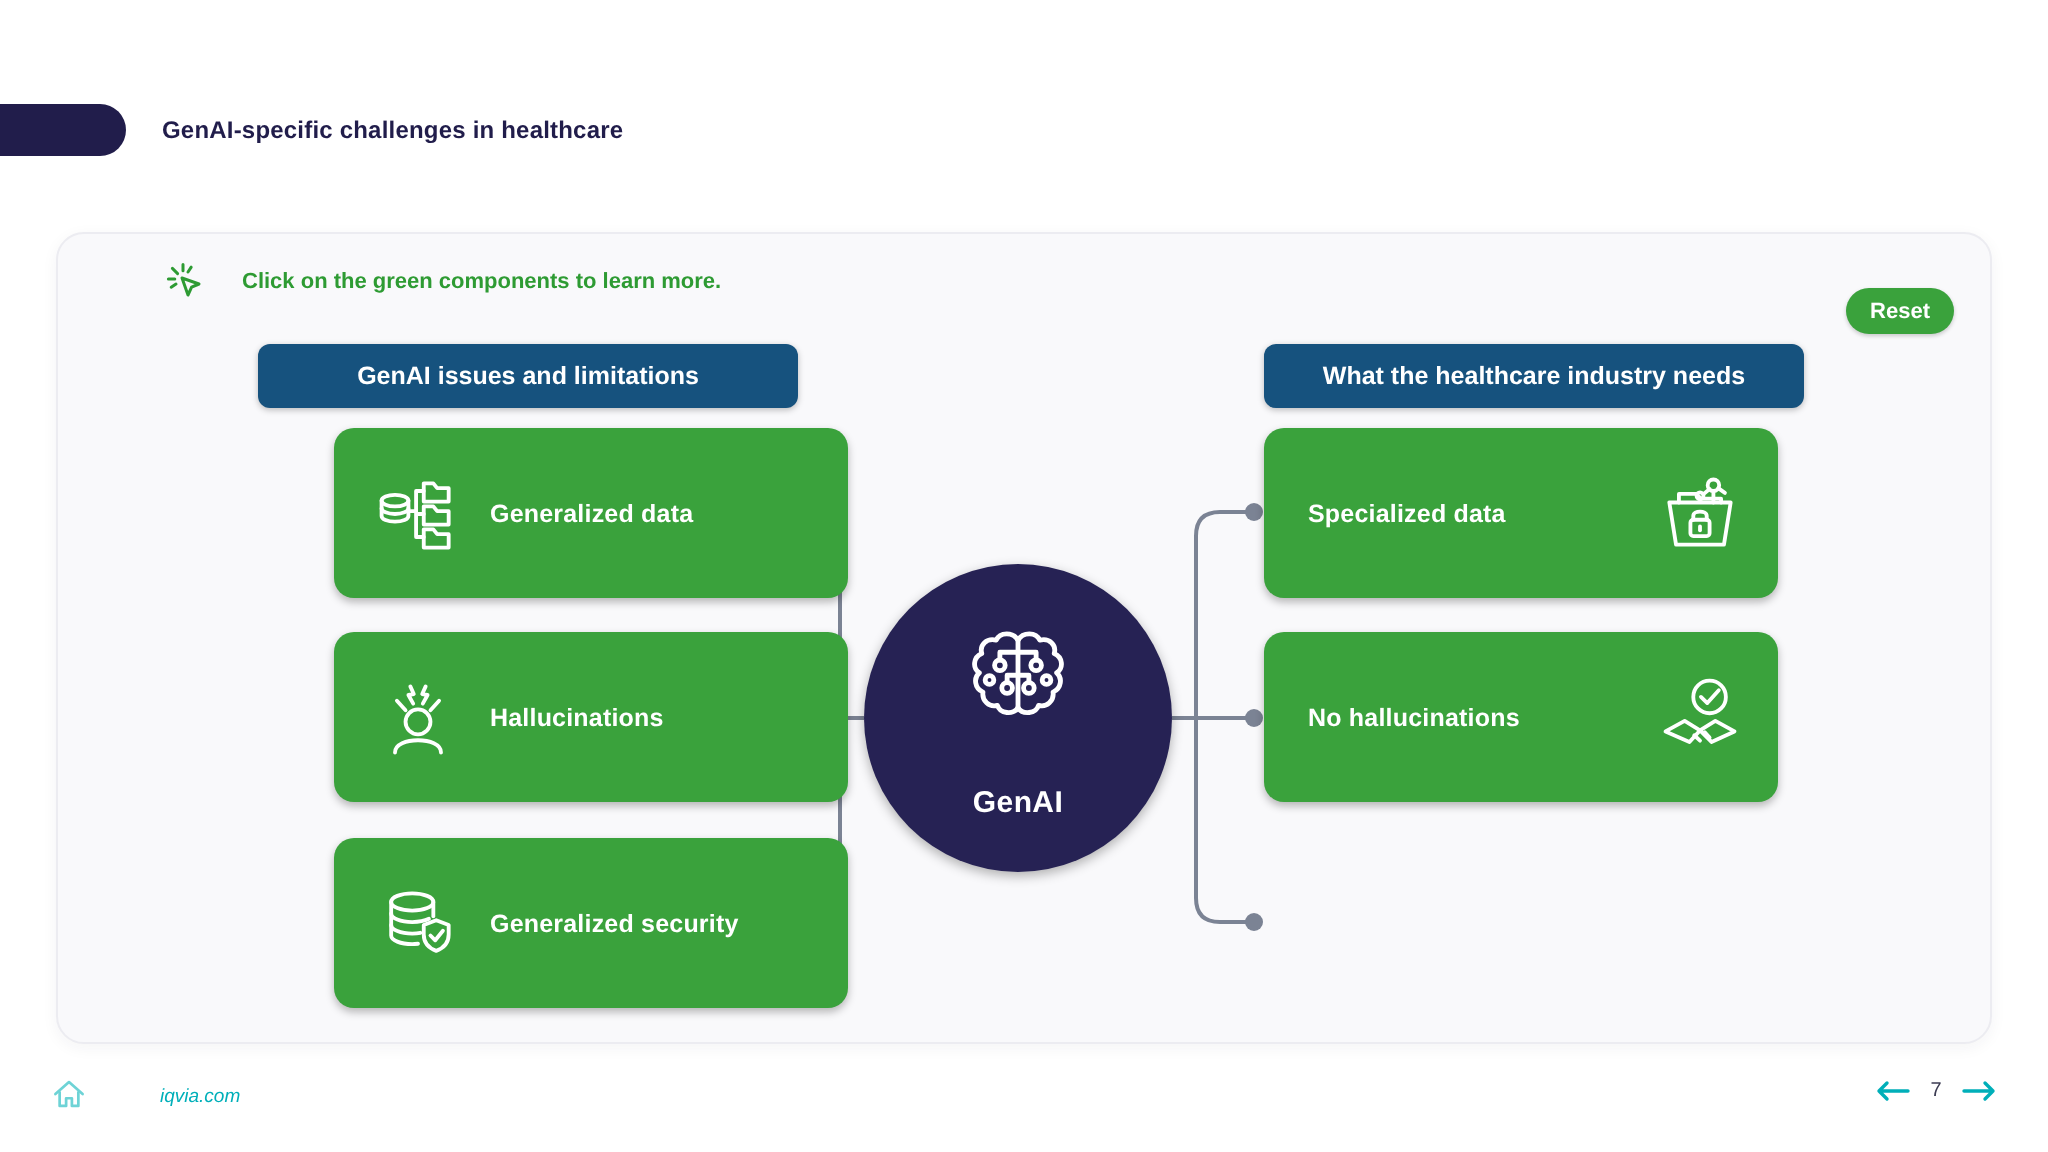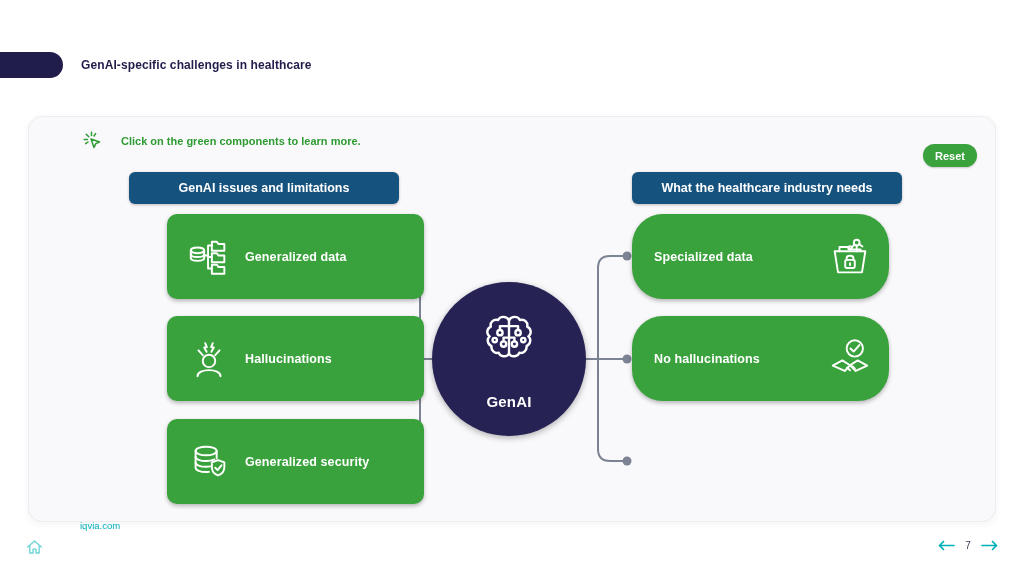--- a/index.html
+++ b/index.html
@@ -18,33 +18,33 @@
 
   .reset-btn { position:absolute; left:894px; top:27px; width:54px; height:23px; background:#3aa23c; border:none; border-radius:12px; color:#ffffff; font-family:"Liberation Sans",sans-serif; font-size:11px; font-weight:700; display:flex; align-items:center; justify-content:center; cursor:pointer; box-shadow:0 1px 2px rgba(0,0,0,0.2); }
 
   .col-header { position:absolute; top:55px; width:270px; height:32px; background:#16527e; border-radius:6px; display:flex; align-items:center; justify-content:center; color:#ffffff; font-size:12.5px; font-weight:700; box-shadow:0 1px 3px rgba(0,0,0,0.25); }
   .col-header.left { left:100px; }
   .col-header.right { left:603px; }
 
   .gbtn { position:absolute; width:257px; height:85px; background:#3aa23c; border:none; border-radius:10px; display:flex; align-items:center; cursor:pointer; box-shadow:0 2px 4px rgba(0,0,0,0.28); font-family:"Liberation Sans",sans-serif; }
   .gbtn .lbl { color:#ffffff; font-size:12.5px; font-weight:700; letter-spacing:0.1px; }
   .gbtn.lcol { left:100px; padding-left:19px; gap:13px;margin-left:38px; }
-  .gbtn.rcol { left:603px; padding:0 16px 0 22px; justify-content:space-between;border-radius:31px; }
+  .gbtn.rcol { left:603px; padding:0 16px 0 22px; justify-content:space-between; }
   .row1 { top:97px; } .row2 { top:199px; } .row3 { top:302px; }
   .gicon { flex:0 0 auto; display:flex; align-items:center; justify-content:center; }
 
   
   .center-node { position:absolute; left:403px; top:165px; width:154px; height:154px; border-radius:50%; background:#262254; display:flex; flex-direction:column; align-items:center; justify-content:center; box-shadow:0 2px 6px rgba(0,0,0,0.3);gap:20px; }
   .center-label { color:#ffffff; font-size:15px; font-weight:700; margin-top:7px; letter-spacing:0.2px; }
 
   .connector-svg { position:absolute; left:0; top:0; width:968px; height:406px; pointer-events:none; }
 
   
   .footer-home { position:absolute; left:26px; top:539px; cursor:pointer; }
-  .footer-site { position:absolute; left:80px; top:520px; font-size:9.5px; color:#00afb9; text-decoration:none; cursor:pointer; }
+  .footer-site { position:absolute; left:80px; top:543px; font-size:9.5px; color:#00afb9; text-decoration:none; cursor:pointer;font-style:italic; }
   .footer-nav { position:absolute; left:938px; top:540px; width:60px; display:flex; align-items:center; justify-content:space-between; }
   .page-num { font-size:10px; color:#3b3b52; }
   .nav-arrow { cursor:pointer; display:flex; }
 </style>
 </head>
 <body>
 
 <div class="slide">
 
   <div class="title-pill"></div>

